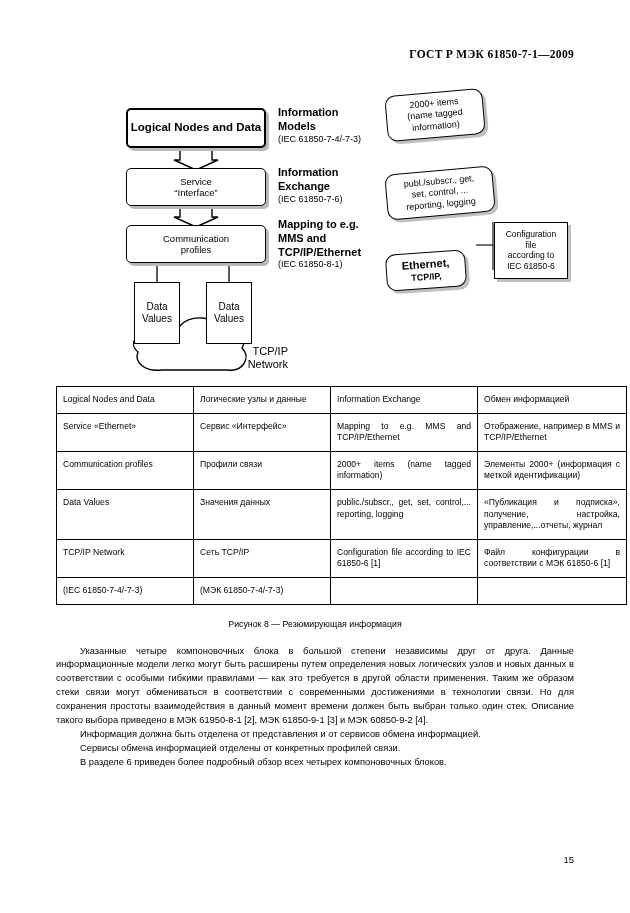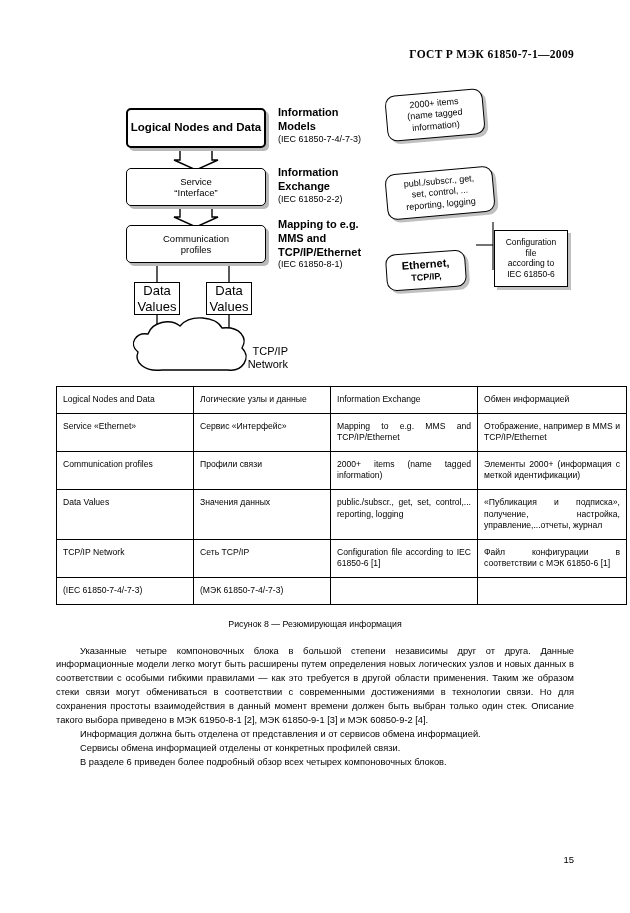--- a/index.html
+++ b/index.html
@@ -97,40 +97,40 @@
   .bub-publ { left: 330px; top: 100px; width: 108px; }
   .bub-eth {
     left: 330px; top: 182px; width: 80px;
     font-weight: bold; font-size: 11px;
     transform: rotate(-4deg);
   }
   .bub-eth .sub { font-weight: bold; font-size: 9px; }
 
   .configbox {
     position: absolute;
-    left: 438px; top: 160px; width: 74px;
+    left: 438px; top: 152px; width: 74px;
     box-sizing: border-box;
     border: 1.5px solid #000;
     background: #fff;
     box-shadow: 3px 3px 0 #c0c0c0;
     text-align: center;
     font-size: 8.5px;
     line-height: 1.25;
     padding: 6px 4px;
   }
 
   .dv {
     position: absolute;
     box-sizing: border-box;
     border: 1.5px solid #000;
     background: #fff;
     text-align: center;
-    font-size: 13px;
+    font-size: 10px;
     line-height: 1.2;
-    padding: 0 2px;
+    padding: 18px 2px;
     width: 46px;
   }
   .dv1 { left: 78px; top: 212px; }
   .dv2 { left: 150px; top: 212px; }
 
   .cloud {
     position: absolute;
     left: 82px; top: 255px;
     width: 150px; height: 60px;
   }
@@ -245,21 +245,21 @@
 
     <div class="label-col lab1">
       <div class="t">Information</div>
       <div class="t">Models</div>
       <div class="s">(IEC 61850-7-4/-7-3)</div>
     </div>
 
     <div class="label-col lab2">
       <div class="t">Information</div>
       <div class="t">Exchange</div>
-      <div class="s">(IEC 61850-2-2)</div>
+      <div class="s">(IEC 61850-7-6)</div>
     </div>
 
     <div class="label-col lab3">
       <div class="t">Mapping to e.g.</div>
       <div class="t">MMS and</div>
       <div class="t">TCP/IP/Ethernet</div>
       <div class="s">(IEC 61850-8-1)</div>
     </div>
 
     <div class="bubble bub-items">

